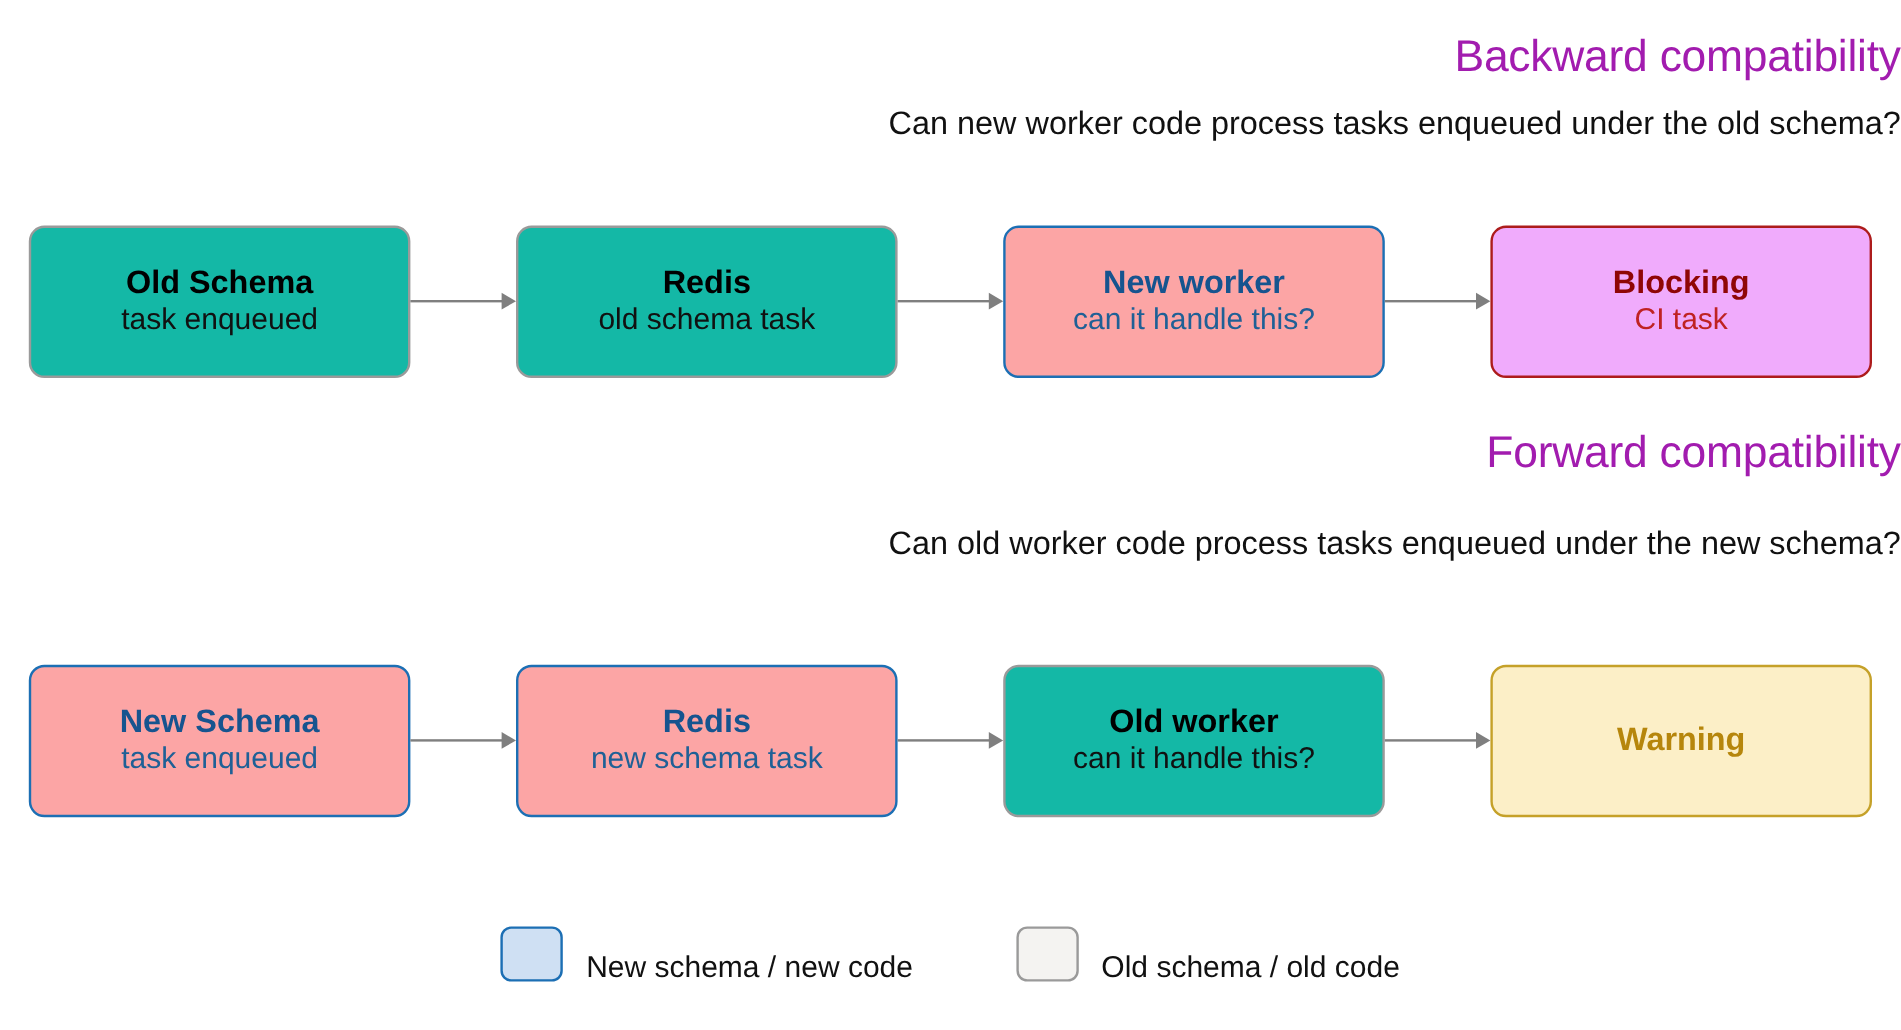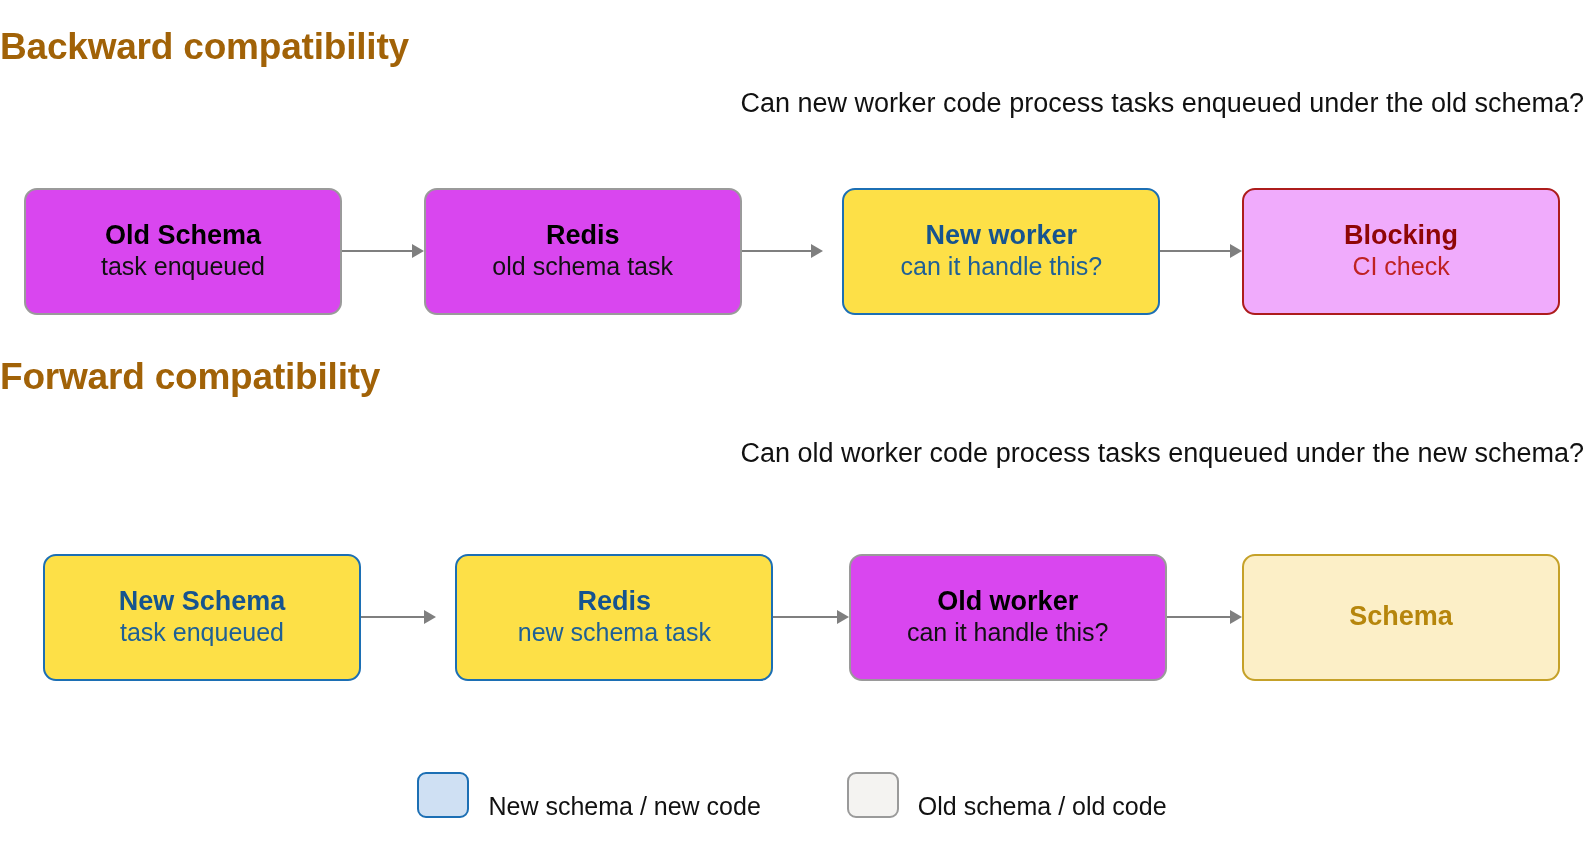--- a/index.html
+++ b/index.html
@@ -18,25 +18,25 @@
 
   .diagram {
     width: 1584px;
     height: 858px;
     position: relative;
     box-sizing: border-box;
   }
 
   
   .section-title {
-    text-align: left;
+    text-align: right;
     font-size: 37px;
-    font-weight: bold;
+    font-weight: normal;
     letter-spacing: -0.2px;
-    color: #a16207;
+    color: #a21caf;
     line-height: 1.05;
   }
   .section-subtitle {
     text-align: right;
     font-size: 27px;
     font-weight: normal;
     color: #111111;
     line-height: 1.05;
   }
 
@@ -69,25 +69,25 @@
     color: #000000;
   }
   .node .node-sub {
     font-size: 25px;
     font-weight: normal;
     line-height: 1.18;
     color: #111111;
   }
 
   
-  .node.gray   { background: #d946ef; border-color: #9a9a9a; }
+  .node.gray   { background: #14b8a6; border-color: #9a9a9a; }
   .node.gray   .node-title { color: #000000; }
   .node.gray   .node-sub   { color: #111111; }
 
-  .node.blue   { background: #fde047; border-color: #1c6fb4; margin-left: 19px; }
+  .node.blue   { background: #fca5a5; border-color: #1c6fb4; }
   .node.blue   .node-title { color: #16548f; }
   .node.blue   .node-sub   { color: #1f6096; }
 
   .node.red    { background: #f0abfc; border-color: #ad1c1c; }
   .node.red    .node-title { color: #8f0606; }
   .node.red    .node-sub   { color: #bf2222; }
 
   .node.yellow { background: #fcefc7; border-color: #c5a129; }
   .node.yellow .node-title { color: #b6860c; }
 
@@ -185,21 +185,21 @@
       <div class="node-sub">can it handle this?</div>
     </div>
 
     <div class="arrow">
       <div class="shaft"></div>
       <div class="head"></div>
     </div>
 
     <div class="node red" style="width:318px;">
       <div class="node-title">Blocking</div>
-      <div class="node-sub">CI check</div>
+      <div class="node-sub">CI task</div>
     </div>
 
   </div>
 
   <div style="position:absolute; left:0; top:358px; width:1584px;">
     <div class="section-title">Forward compatibility</div>
   </div>
 
   <div style="position:absolute; left:0; top:439px; width:1584px;">
     <div class="section-subtitle">Can old worker code process tasks enqueued under the new schema?</div>
@@ -231,21 +231,21 @@
       <div class="node-title">Old worker</div>
       <div class="node-sub">can it handle this?</div>
     </div>
 
     <div class="arrow">
       <div class="shaft"></div>
       <div class="head"></div>
     </div>
 
     <div class="node yellow" style="width:318px;">
-      <div class="node-title">Schema</div>
+      <div class="node-title">Warning</div>
     </div>
 
   </div>
 
   <div class="legend" style="position:absolute; left:0; top:768px; width:1584px;">
 
     <div class="legend-item">
       <div class="legend-swatch blue"></div>
       <div class="legend-label">New schema / new code</div>
     </div>

